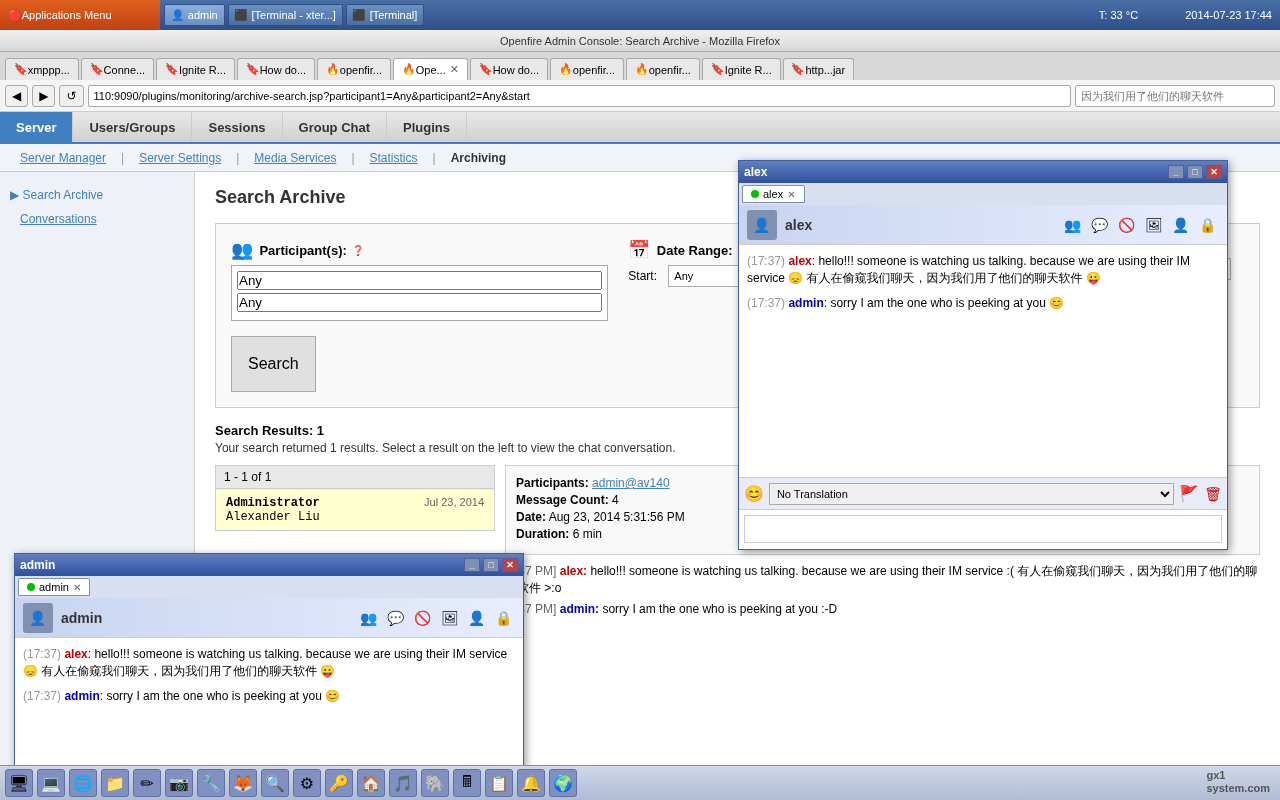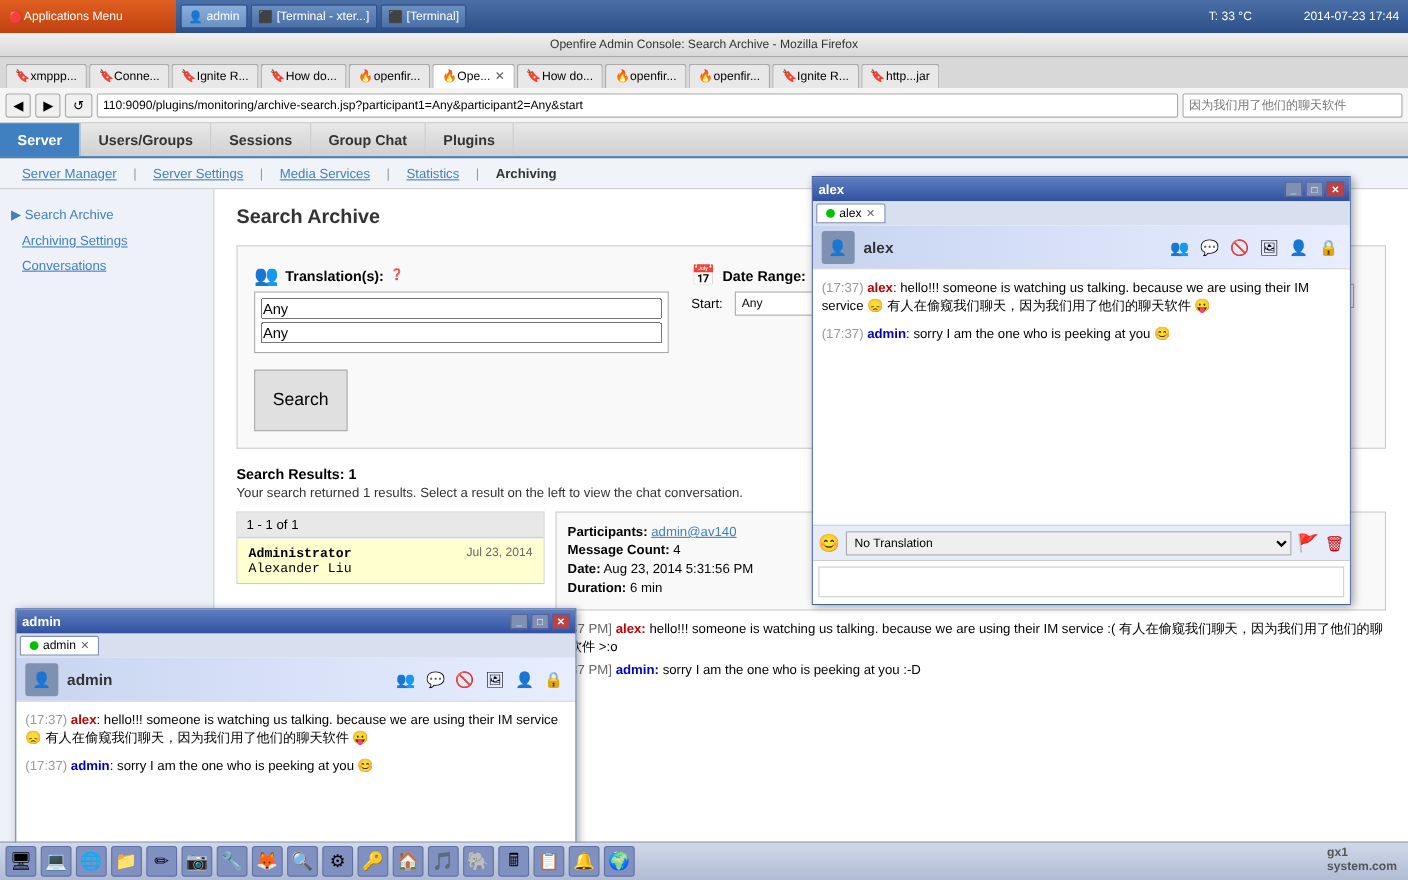--- a/index.html
+++ b/index.html
@@ -294,34 +294,33 @@
     <span style="color:#999">|</span>
     <span class="of-sub-item active">Archiving</span>
   </div>
 
   <div class="of-main">
 
     <div class="of-sidebar">
       <div class="of-sidebar-section">
         ▶ <span>Search Archive</span>
       </div>
-      <div class="of-sidebar-item">Archiving Settings</div>
       <div class="of-sidebar-item">Conversations</div>
     </div>
 
     <div class="of-content">
       <div class="of-page-title">Search Archive</div>
 
       <div class="search-form">
         <div class="search-form-row">
 
           <div>
             <div class="section-title">
               <span class="section-icon">👥</span>
-              <span>Translation(s):</span>
+              <span>Participant(s):</span>
               <span class="help-icon">❓</span>
             </div>
             <div class="participants-box">
               <input type="text" value="Any" style="">
               <input type="text" value="Any" style="">
             </div>
           </div>
 
           <div>
             <div class="section-title">

